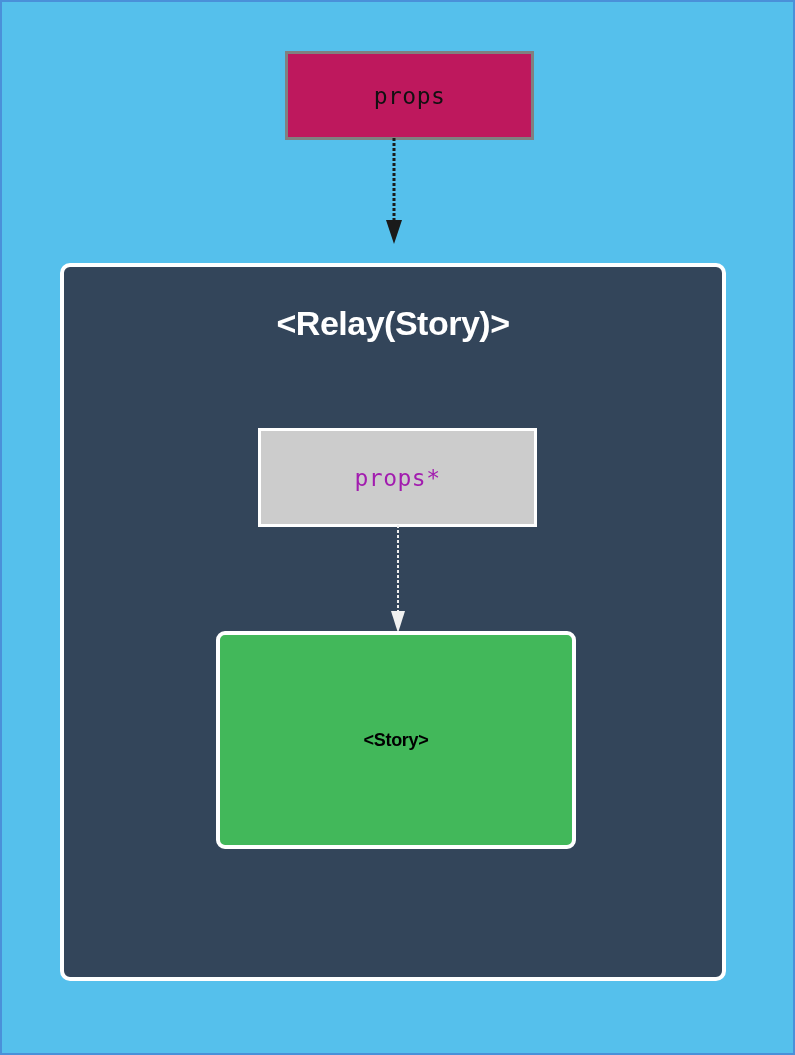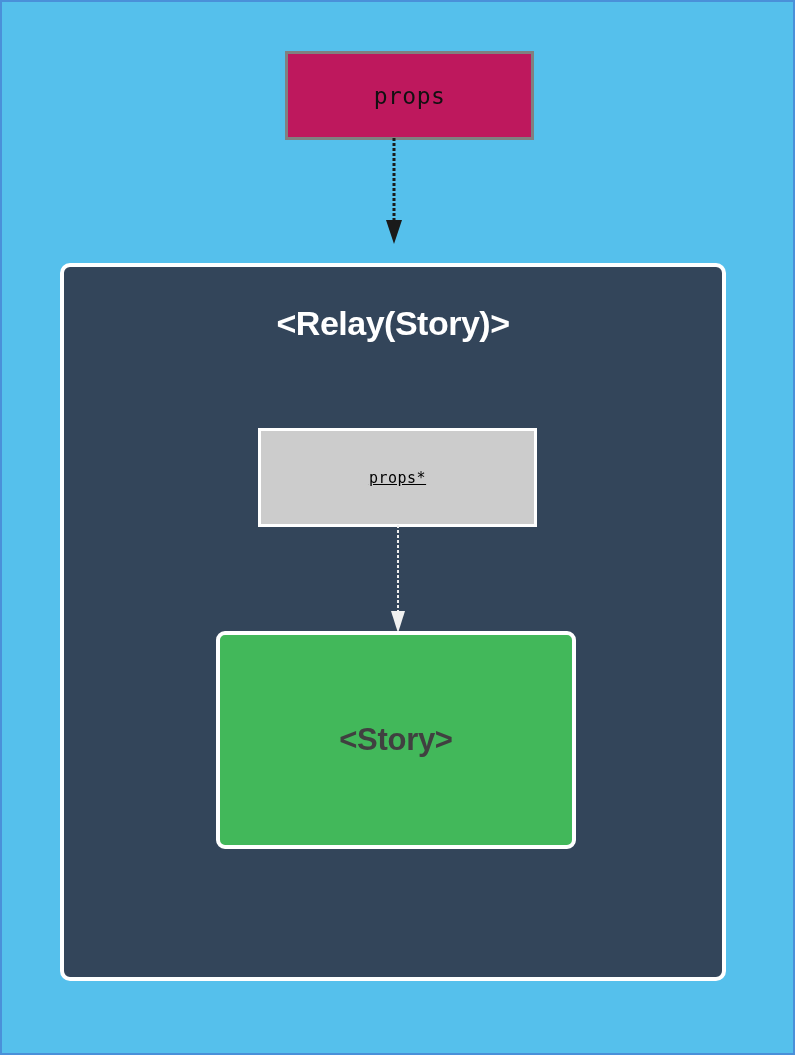--- a/index.html
+++ b/index.html
@@ -87,24 +87,23 @@
     height: 99px;
     box-sizing: border-box;
     background: #cccccc;
     border: 3px solid #ffffff;
     display: flex;
     align-items: center;
     justify-content: center;
   }
   .props-box-inner .label {
     font-family: "DejaVu Sans Mono", "Liberation Mono", monospace;
-    font-size: 15px;
-    color: #000000;
+    font-size: 23px;
+    color: #a21caf;
     letter-spacing: 0.5px;
-    text-decoration: underline;
   }
 
   
   .arrow-inner {
     position: absolute;
     left: 319px;
     top: 258px;
     width: 30px;
     height: 108px;
   }
@@ -120,22 +119,22 @@
     background: #42b85a;
     border: 4px solid #ffffff;
     border-radius: 9px;
     display: flex;
     align-items: center;
     justify-content: center;
   }
   .story-box .label {
     font-family: "Liberation Sans", sans-serif;
     font-weight: bold;
-    font-size: 31px;
-    color: #404040;
+    font-size: 18px;
+    color: #000000;
     letter-spacing: -0.3px;
   }
 </style>
 </head>
 <body>
 
 <div id="canvas">
 
   <div class="props-box-outer">
     <span class="label">props</span>

